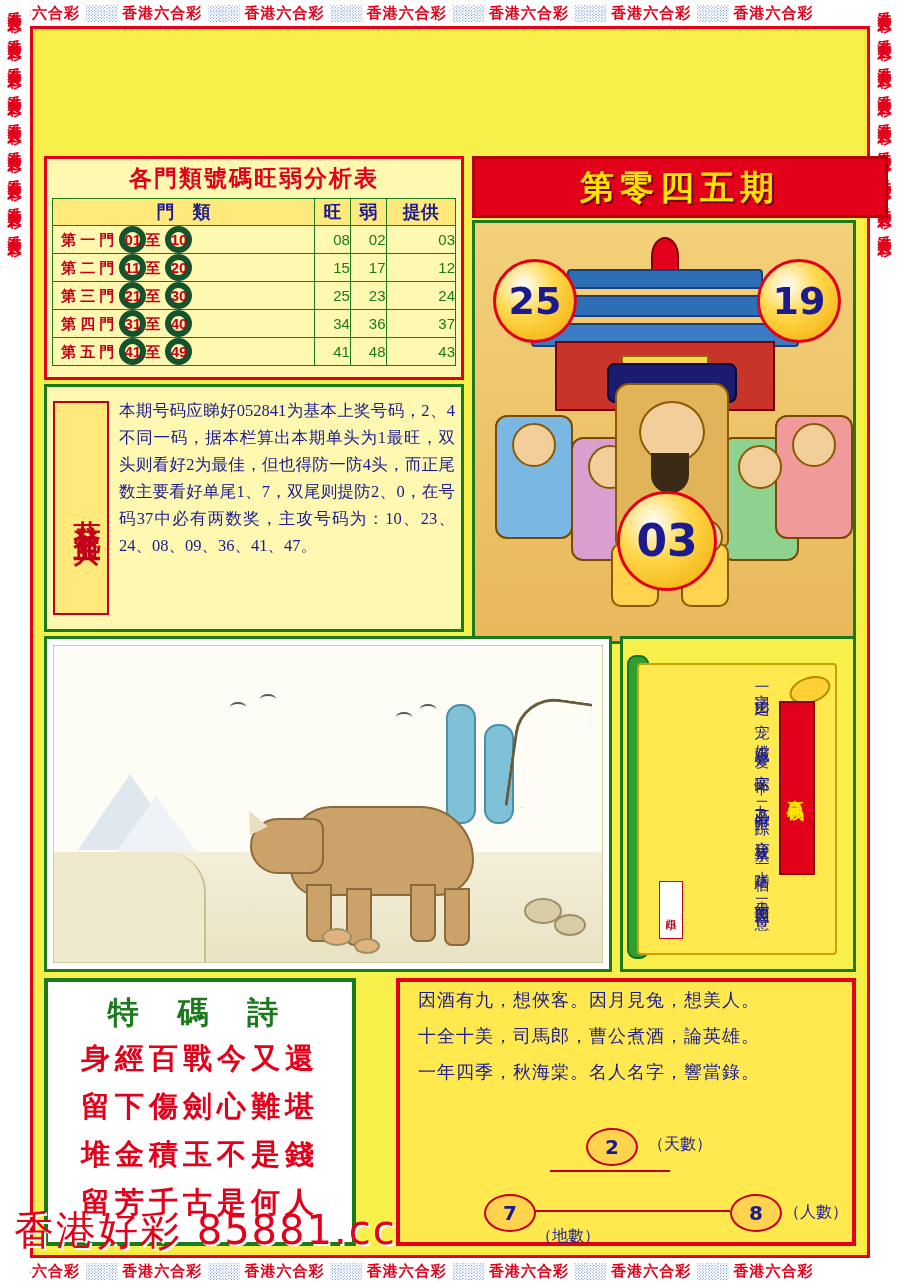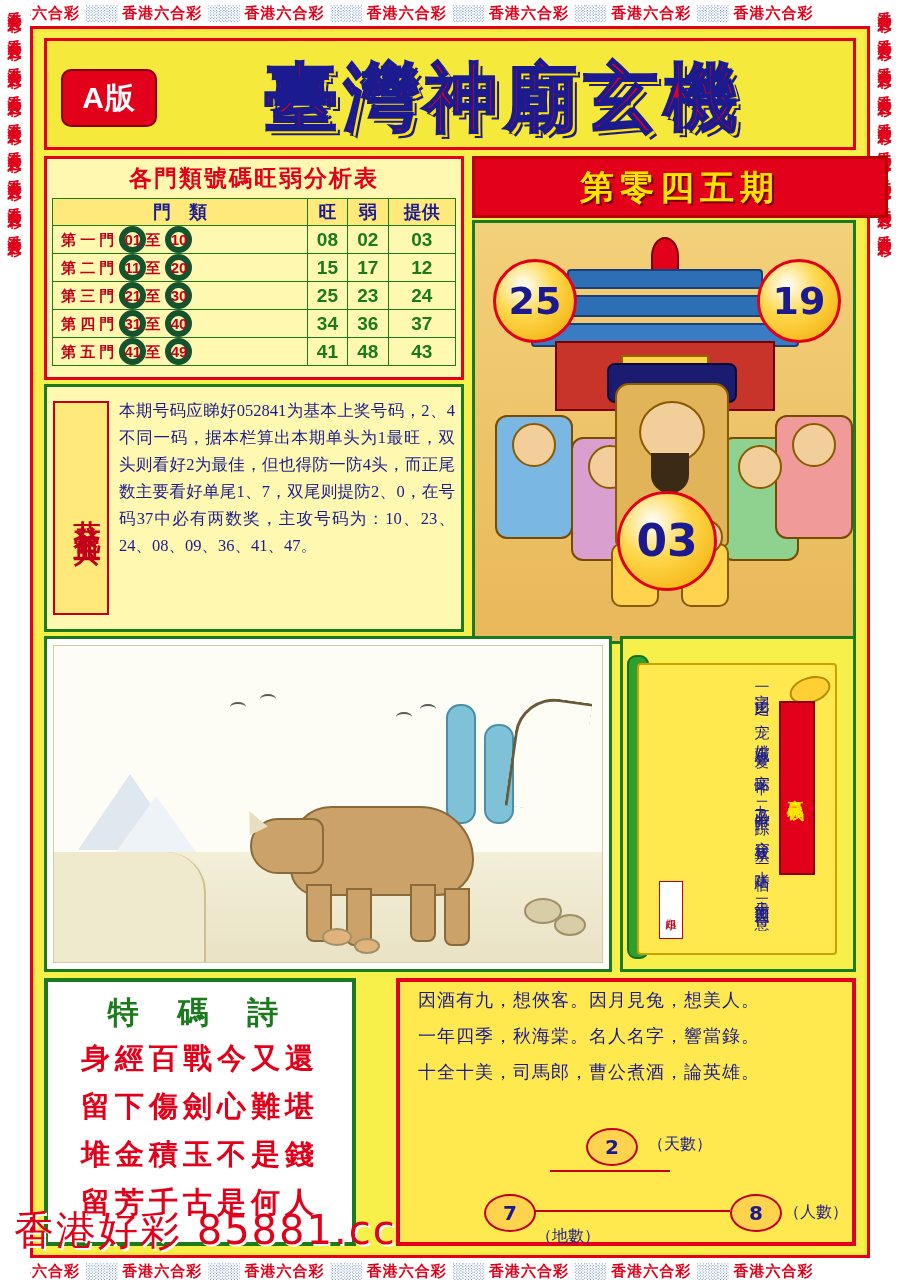--- a/index.html
+++ b/index.html
@@ -77,21 +77,21 @@
   table.analysis{
     width:404px;margin:4px auto 0 auto;border-collapse:collapse;
     font-size:17px;
   }
   table.analysis th,table.analysis td{
     border:1px solid #1b7a1b;
     text-align:center;height:26px;padding:0;
   }
   table.analysis th{background:#ffe97a;color:#1b1b8f;font-size:18px;}
   table.analysis td.label{color:#c2001a;font-weight:bold;font-size:15px;text-align:left;padding-left:8px;white-space:nowrap;}
-  table.analysis td.num{color:#1b7a1b;font-weight:bold;font-size:19px;}
+  table.analysis td.num{color:#1b7a1b;font-weight:normal;font-size:15px;text-align:right;}
   .circnum{display:inline-block;border:6px solid #14532d;border-radius:50%;
     width:15px;height:15px;line-height:15px;font-size:15px;color:#c2001a;text-align:center;}
   
   .issuebar{
     position:absolute;left:436px;top:124px;width:416px;height:62px;
     background:#e2001a;border:3px solid #b50000;box-sizing:border-box;
   }
   .issue-text{
     color:#ffe400;font-size:34px;font-weight:bold;line-height:56px;
     text-align:center;letter-spacing:6px;
@@ -267,24 +267,20 @@
 <div class="edge edge-left">
   <div class="vstrip">香港六合彩 香港六合彩 香港六合彩 香港六合彩 香港六合彩 香港六合彩 香港六合彩 香港六合彩 香港六合彩</div>
 </div>
 <div class="edge edge-right">
   <div class="vstrip">香港六合彩 香港六合彩 香港六合彩 香港六合彩 香港六合彩 香港六合彩 香港六合彩 香港六合彩 香港六合彩</div>
 </div>
 
 <div class="page">
 <div class="inner">
 
-  <div class="banner">
-    <div class="banner-badge">A版</div>
-    <div class="banner-title">臺灣神廟玄機</div>
-  </div>
 
   <div class="tablebox">
     <div class="table-title">各門類號碼旺弱分析表</div>
     <table class="analysis">
       <thead>
         <tr>
           <th>門　類</th>
           <th>旺</th>
           <th>弱</th>
           <th>提供</th>
@@ -403,22 +399,22 @@
   <div class="poembox">
     <div class="poem-title">特 碼 詩</div>
     <div class="poem-line">身經百戰今又還</div>
     <div class="poem-line">留下傷劍心難堪</div>
     <div class="poem-line">堆金積玉不是錢</div>
     <div class="poem-line">留芳千古是何人</div>
   </div>
 
   <div class="riddlebox">
     <div class="riddle-line">因酒有九，想俠客。因月見兔，想美人。</div>
+    <div class="riddle-line">十全十美，司馬郎，曹公煮酒，論英雄。</div>
     <div class="riddle-line">一年四季，秋海棠。名人名字，響當錄。</div>
-    <div class="riddle-line">十全十美，司馬郎，曹公煮酒，論英雄。</div>
     <div class="connector conn1"></div>
     <div class="connector conn2"></div>
     <div class="oval ov-2">2</div>
     <div class="lab lab-a">（天數）</div>
     <div class="oval ov-7">7</div>
     <div class="lab lab-b">（地數）</div>
     <div class="oval ov-8">8</div>
     <div class="lab lab-c">（人數）</div>
   </div>
 

